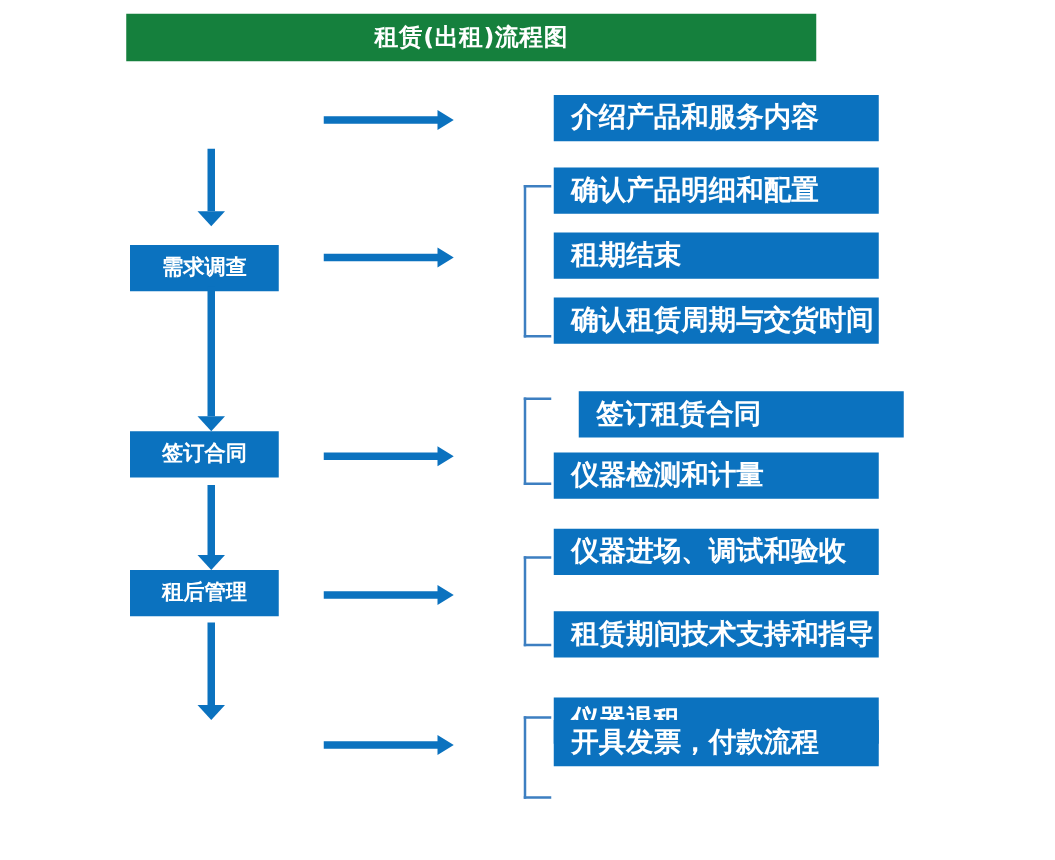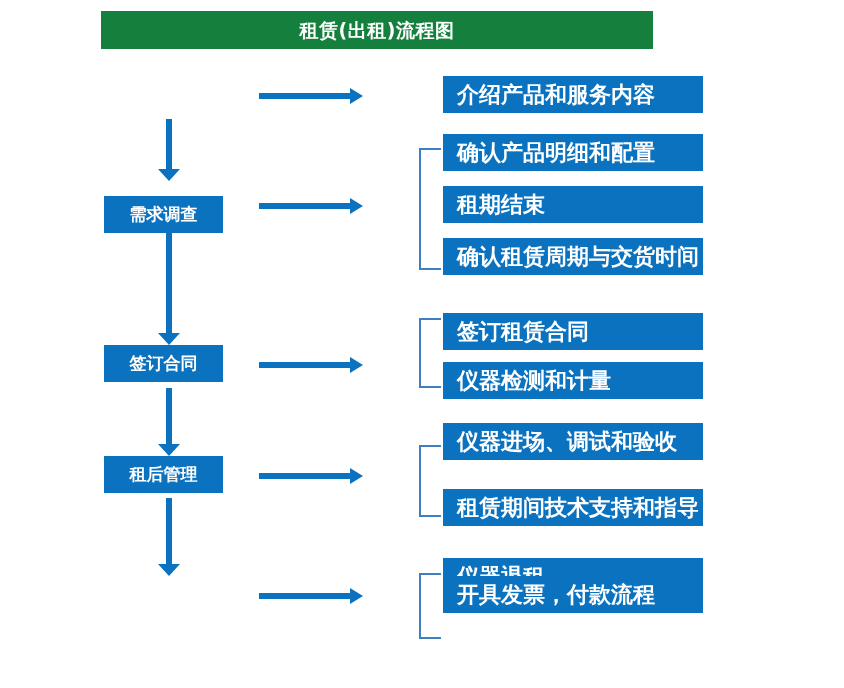--- a/index.html
+++ b/index.html
@@ -187,21 +187,21 @@
     <span>签订合同</span>
   </div>
 
   <div class="h-arrow" style="top:357px;">
     <div class="shaft"></div>
     <div class="head"></div>
   </div>
 
   <div class="bracket" style="top:318px; height:70px;"></div>
 
-  <div class="box right" style="top:313px;">
+  <div class="box right" style="top:313px;margin-left:20px;">
     <span>签订租赁合同</span>
   </div>
   <div class="box right" style="top:362px;">
     <span>仪器检测和计量</span>
   </div>
 
   <div class="v-arrow" style="top:388px; height:68px;">
     <div class="shaft" style="height:56px;"></div>
     <div class="head" style="top:56px;"></div>
   </div>

